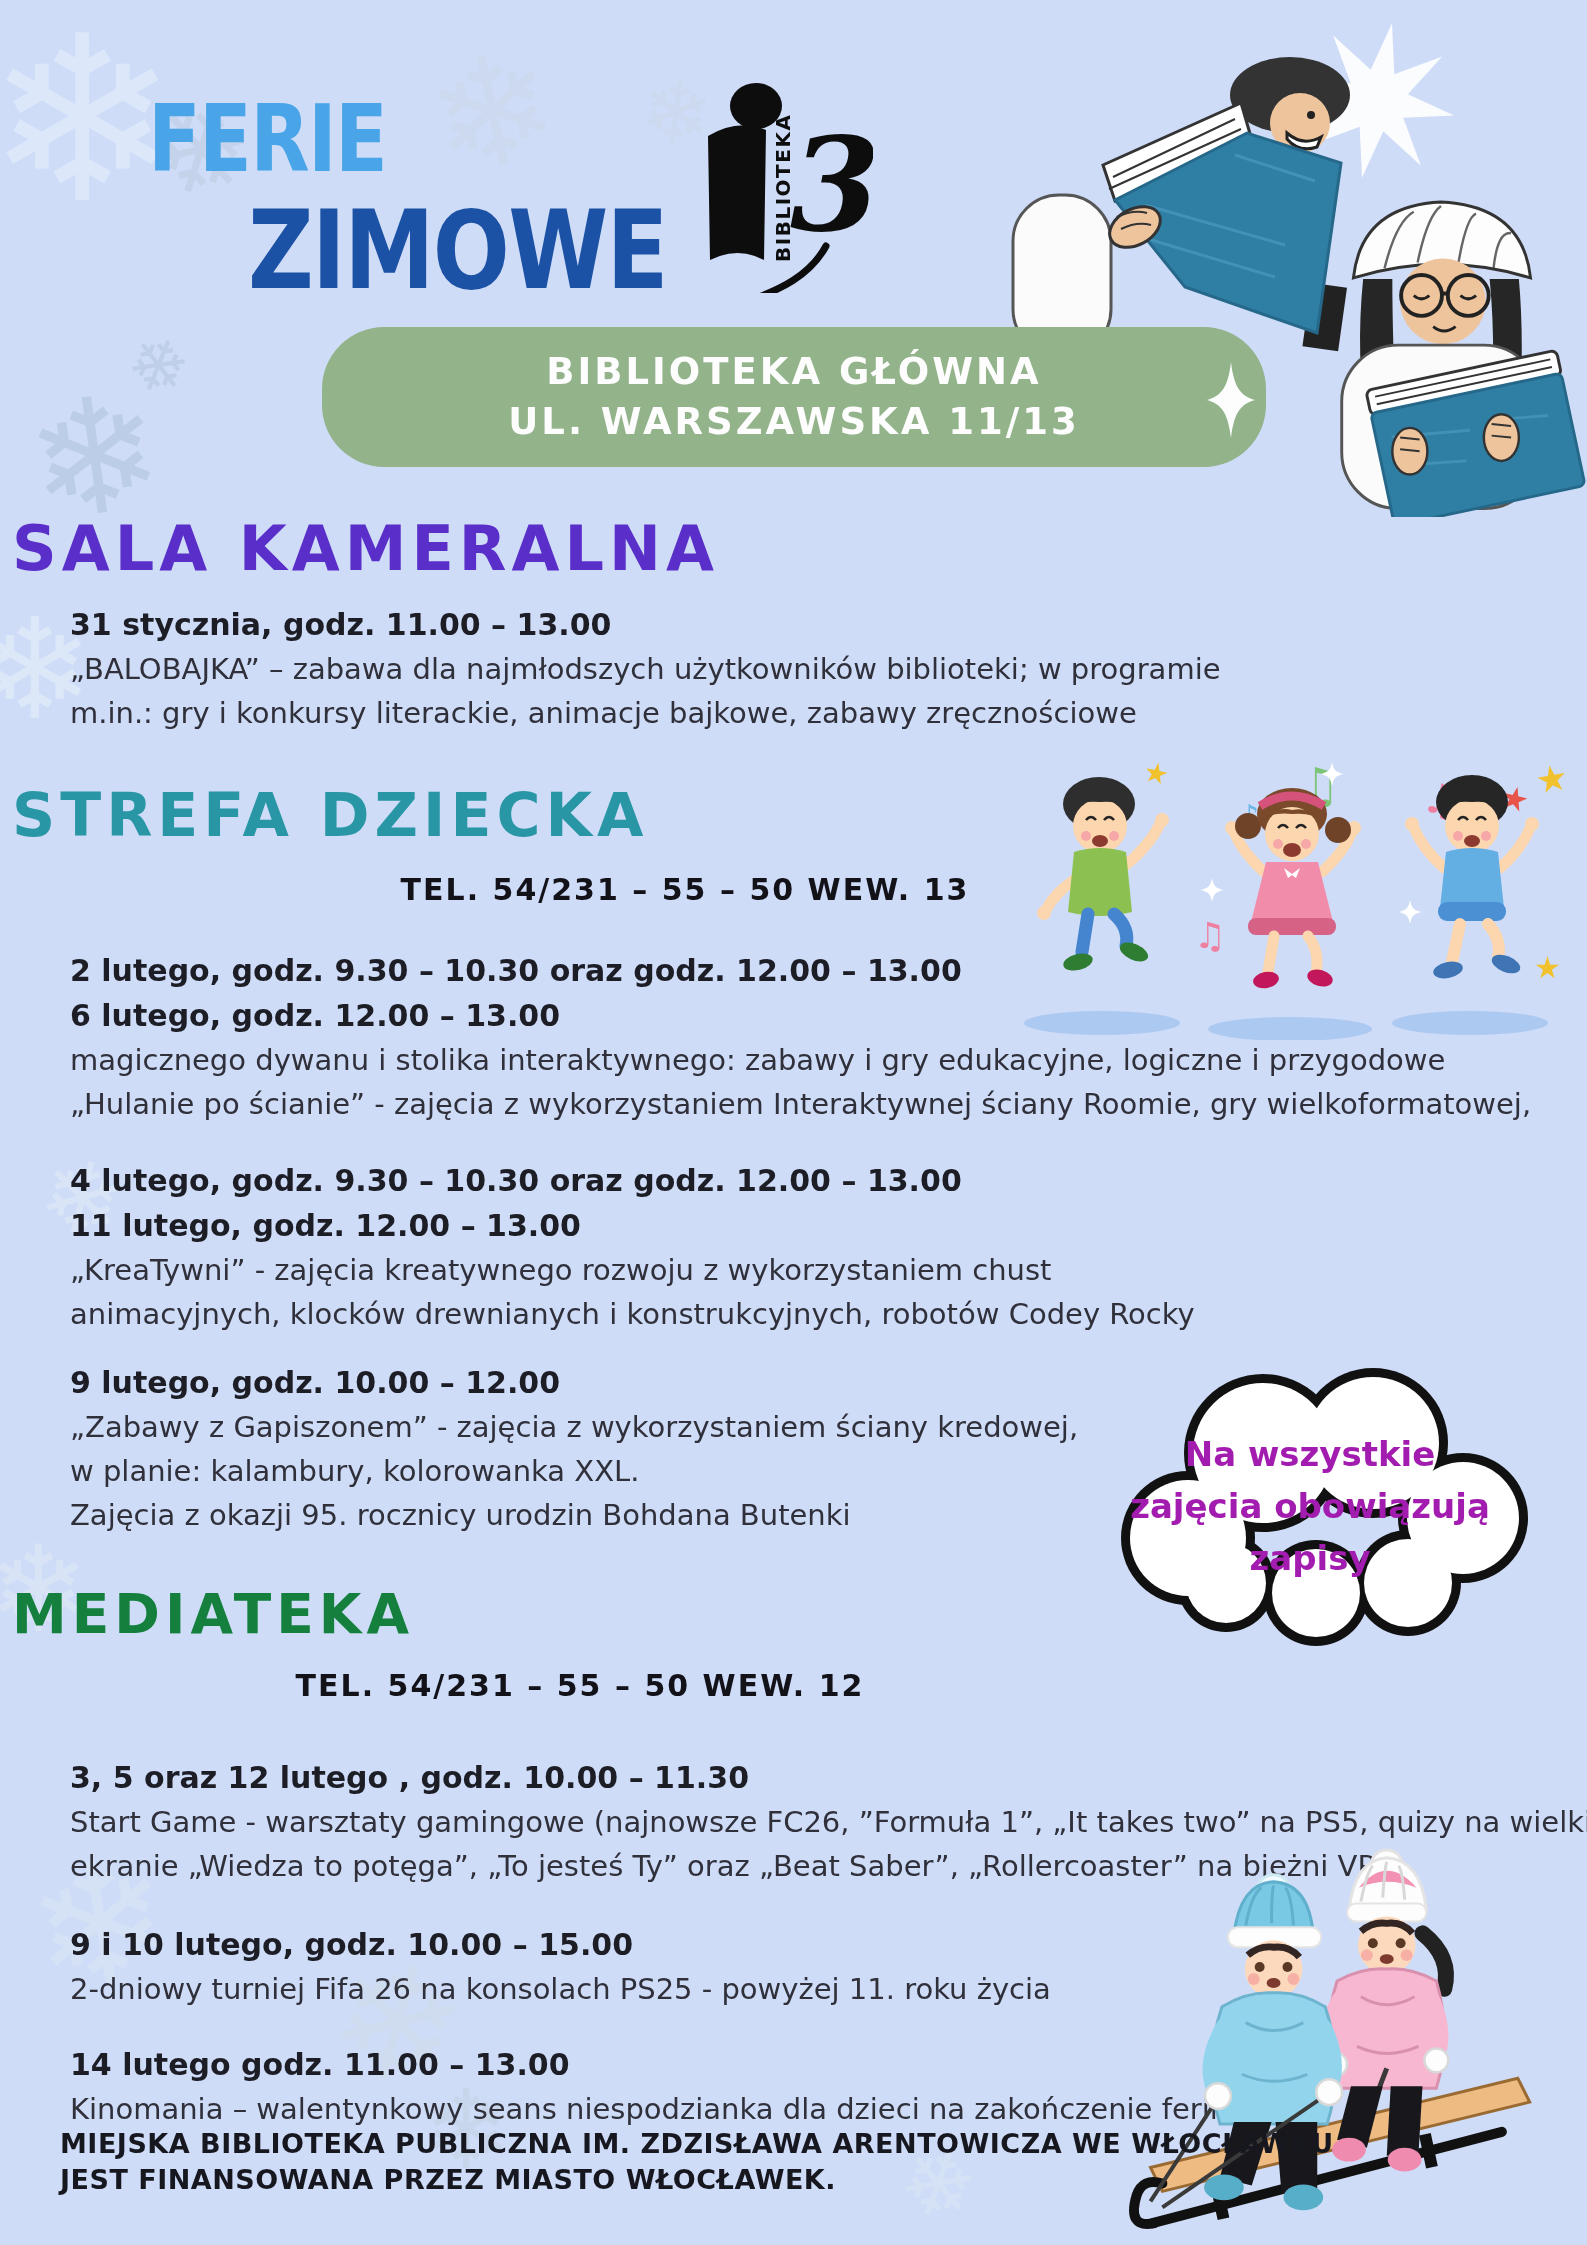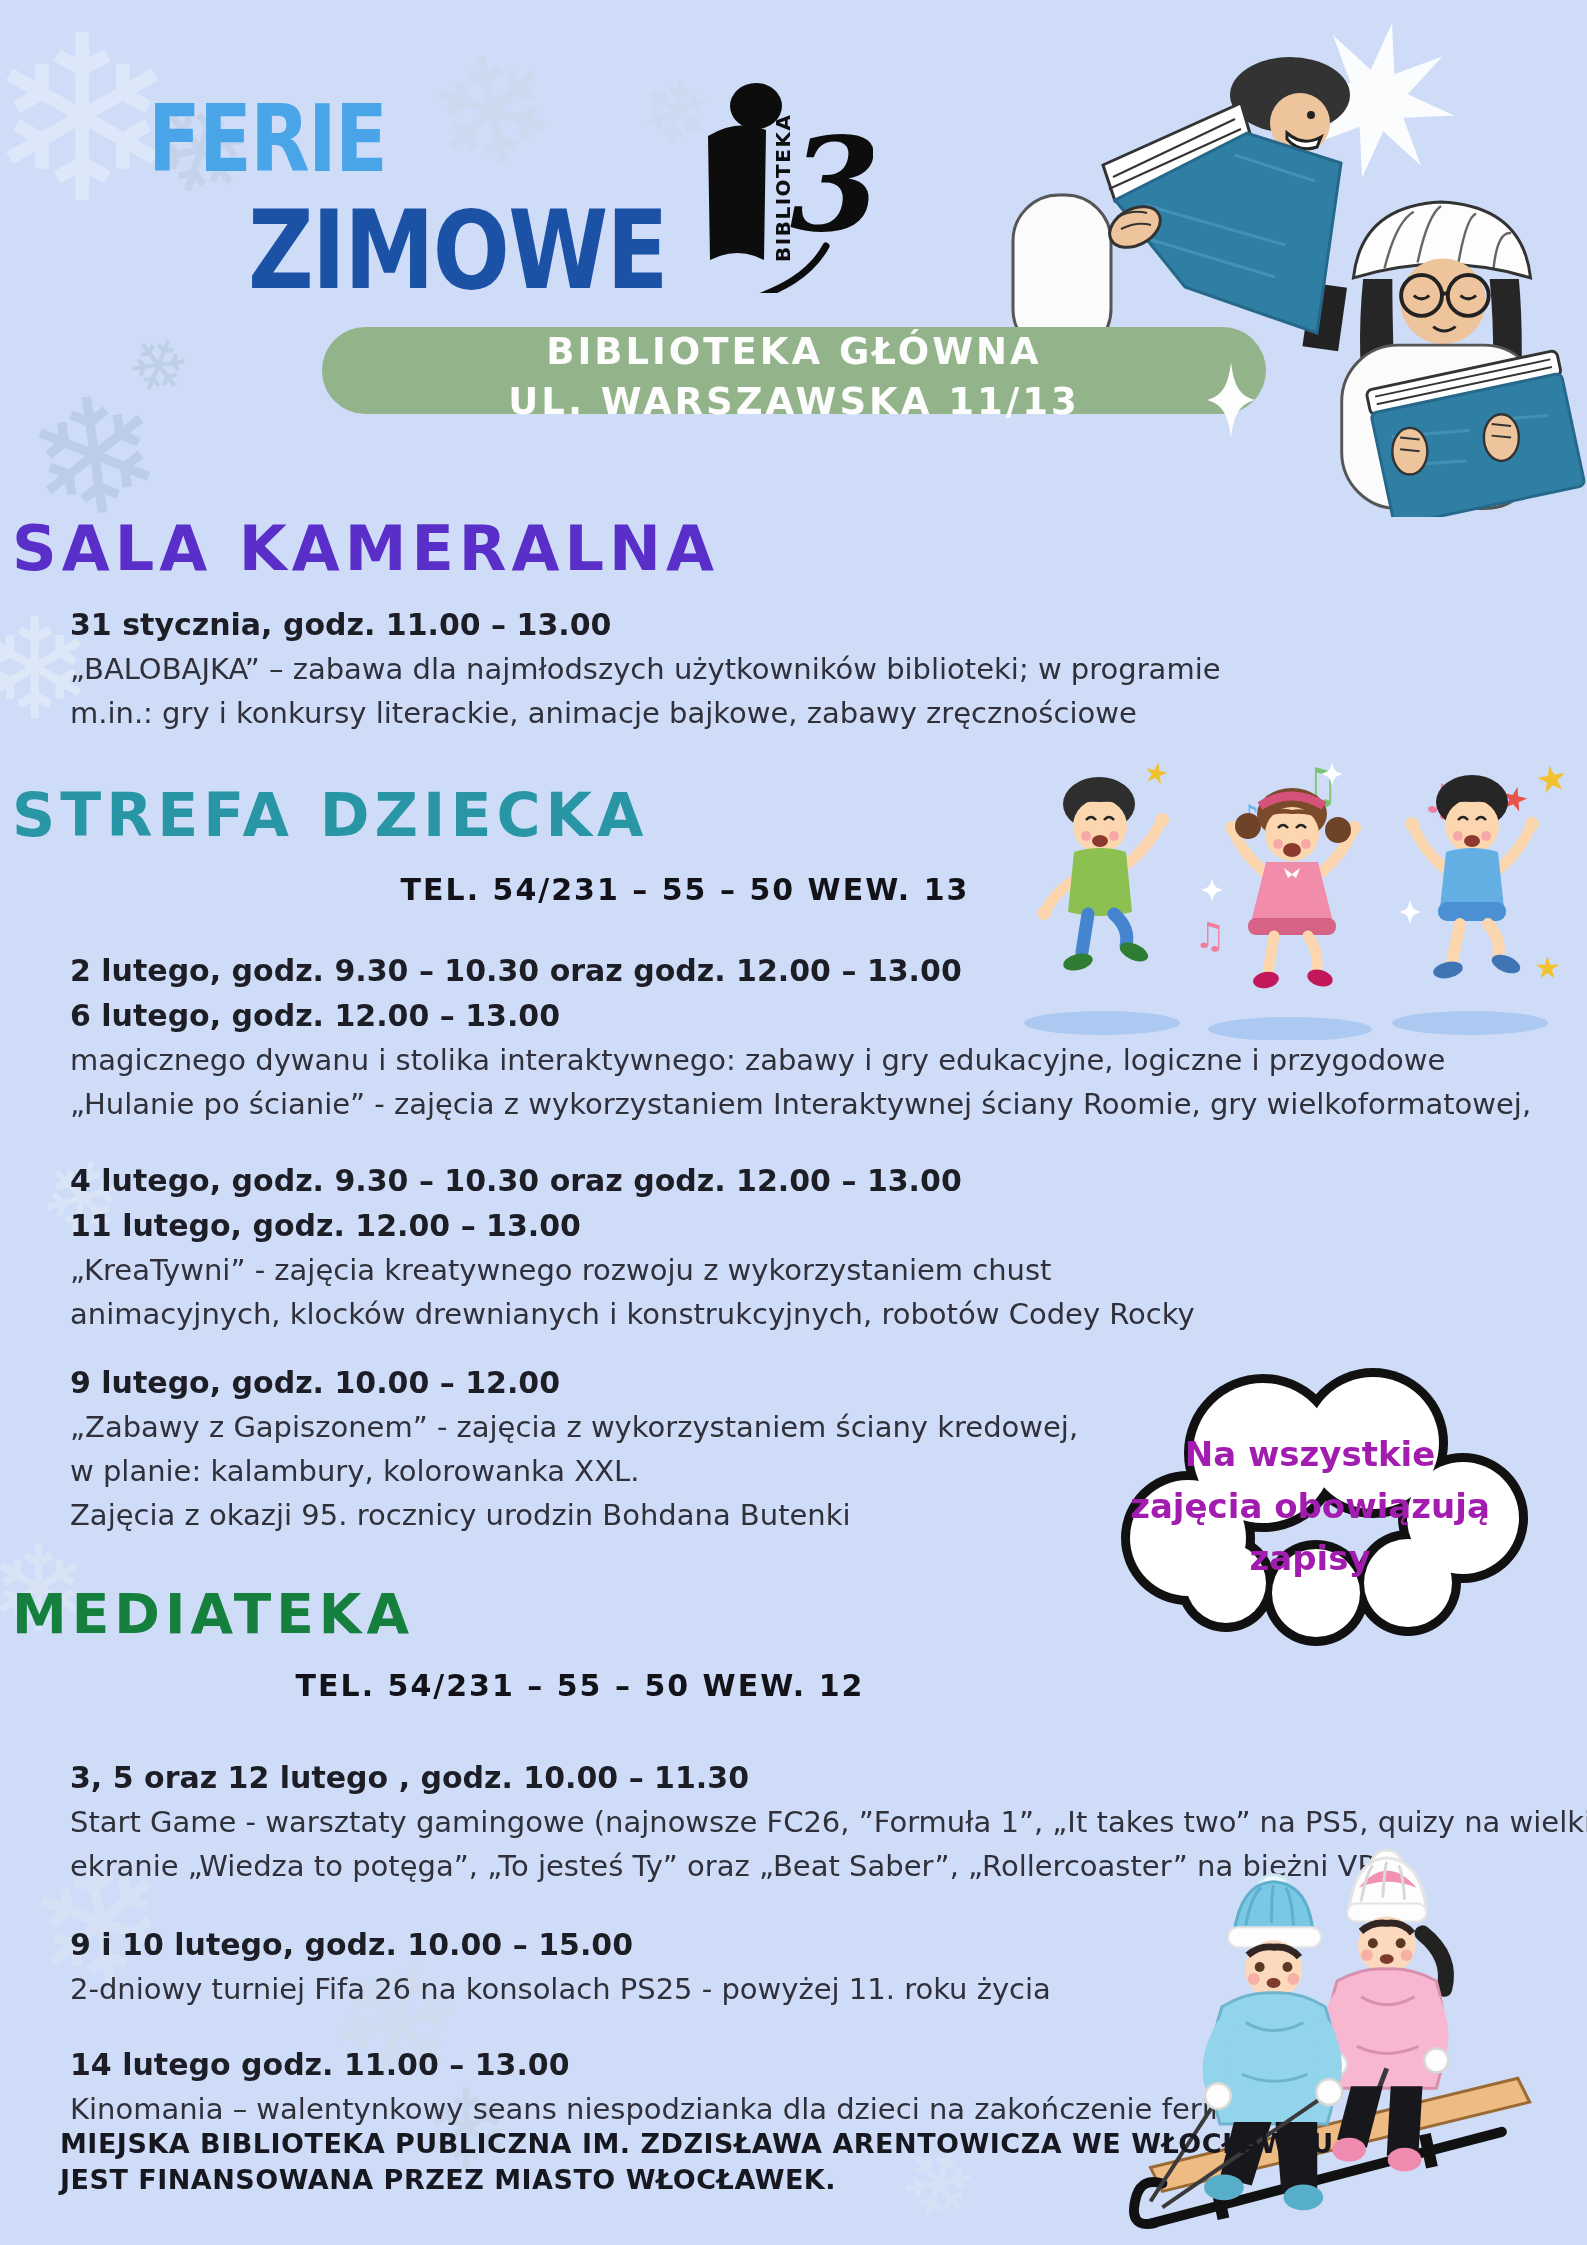--- a/index.html
+++ b/index.html
@@ -2,22 +2,22 @@
 <html lang="pl"><head>
 <meta charset="utf-8">
 <style>
   html,body{margin:0;padding:0;}
   body{font-family:"DejaVu Sans","Liberation Sans",sans-serif;}
   .poster{position:relative;width:1587px;height:2245px;background:#cedcf8;overflow:hidden;}
   .flake{position:absolute;pointer-events:none;line-height:1;}
   .title-word{position:absolute;font-weight:bold;transform-origin:left top;letter-spacing:-2px;}
   .title-1{left:148px;top:86px;font-size:92px;color:#49a5e8;transform:scaleX(.84);}
   .title-2{left:248px;top:188px;font-size:108px;color:#1c52a5;transform:scaleX(.84);}
-  .banner{position:absolute;left:322px;top:327px;width:944px;height:87px;background:#93b38b;border-radius:62px;z-index:5;
-          display:flex;flex-direction:column;justify-content:flex-start;align-items:center;}
+  .banner{position:absolute;left:322px;top:327px;width:944px;height:140px;background:#93b38b;border-radius:62px;z-index:5;
+          display:flex;flex-direction:column;justify-content:center;align-items:center;}
   .banner .bline{color:#fdfdfd;font-weight:bold;font-size:37px;letter-spacing:3px;line-height:50px;white-space:nowrap;}
   .sec-heading{position:absolute;font-weight:bold;text-align:left;letter-spacing:5px;white-space:nowrap;padding-left:12px;}
   .h-sala{left:0;top:512px;width:1430px;font-size:62px;color:#5a2fc9;}
   .h-strefa{left:0;top:780px;width:1370px;font-size:60px;color:#2996a6;}
   .h-media{left:0;top:1582px;width:1160px;font-size:55px;color:#15803d;}
   .phone{position:absolute;text-align:center;font-weight:bold;color:#121218;font-size:30px;letter-spacing:2px;white-space:nowrap;}
   .p-strefa{left:0;top:872px;width:1370px;}
   .p-media{left:0;top:1668px;width:1160px;}
   .evt{position:absolute;left:58px;margin-left:12px;}
   .date{font-weight:bold;font-size:30px;line-height:45px;color:#1d1d26;white-space:nowrap;}

